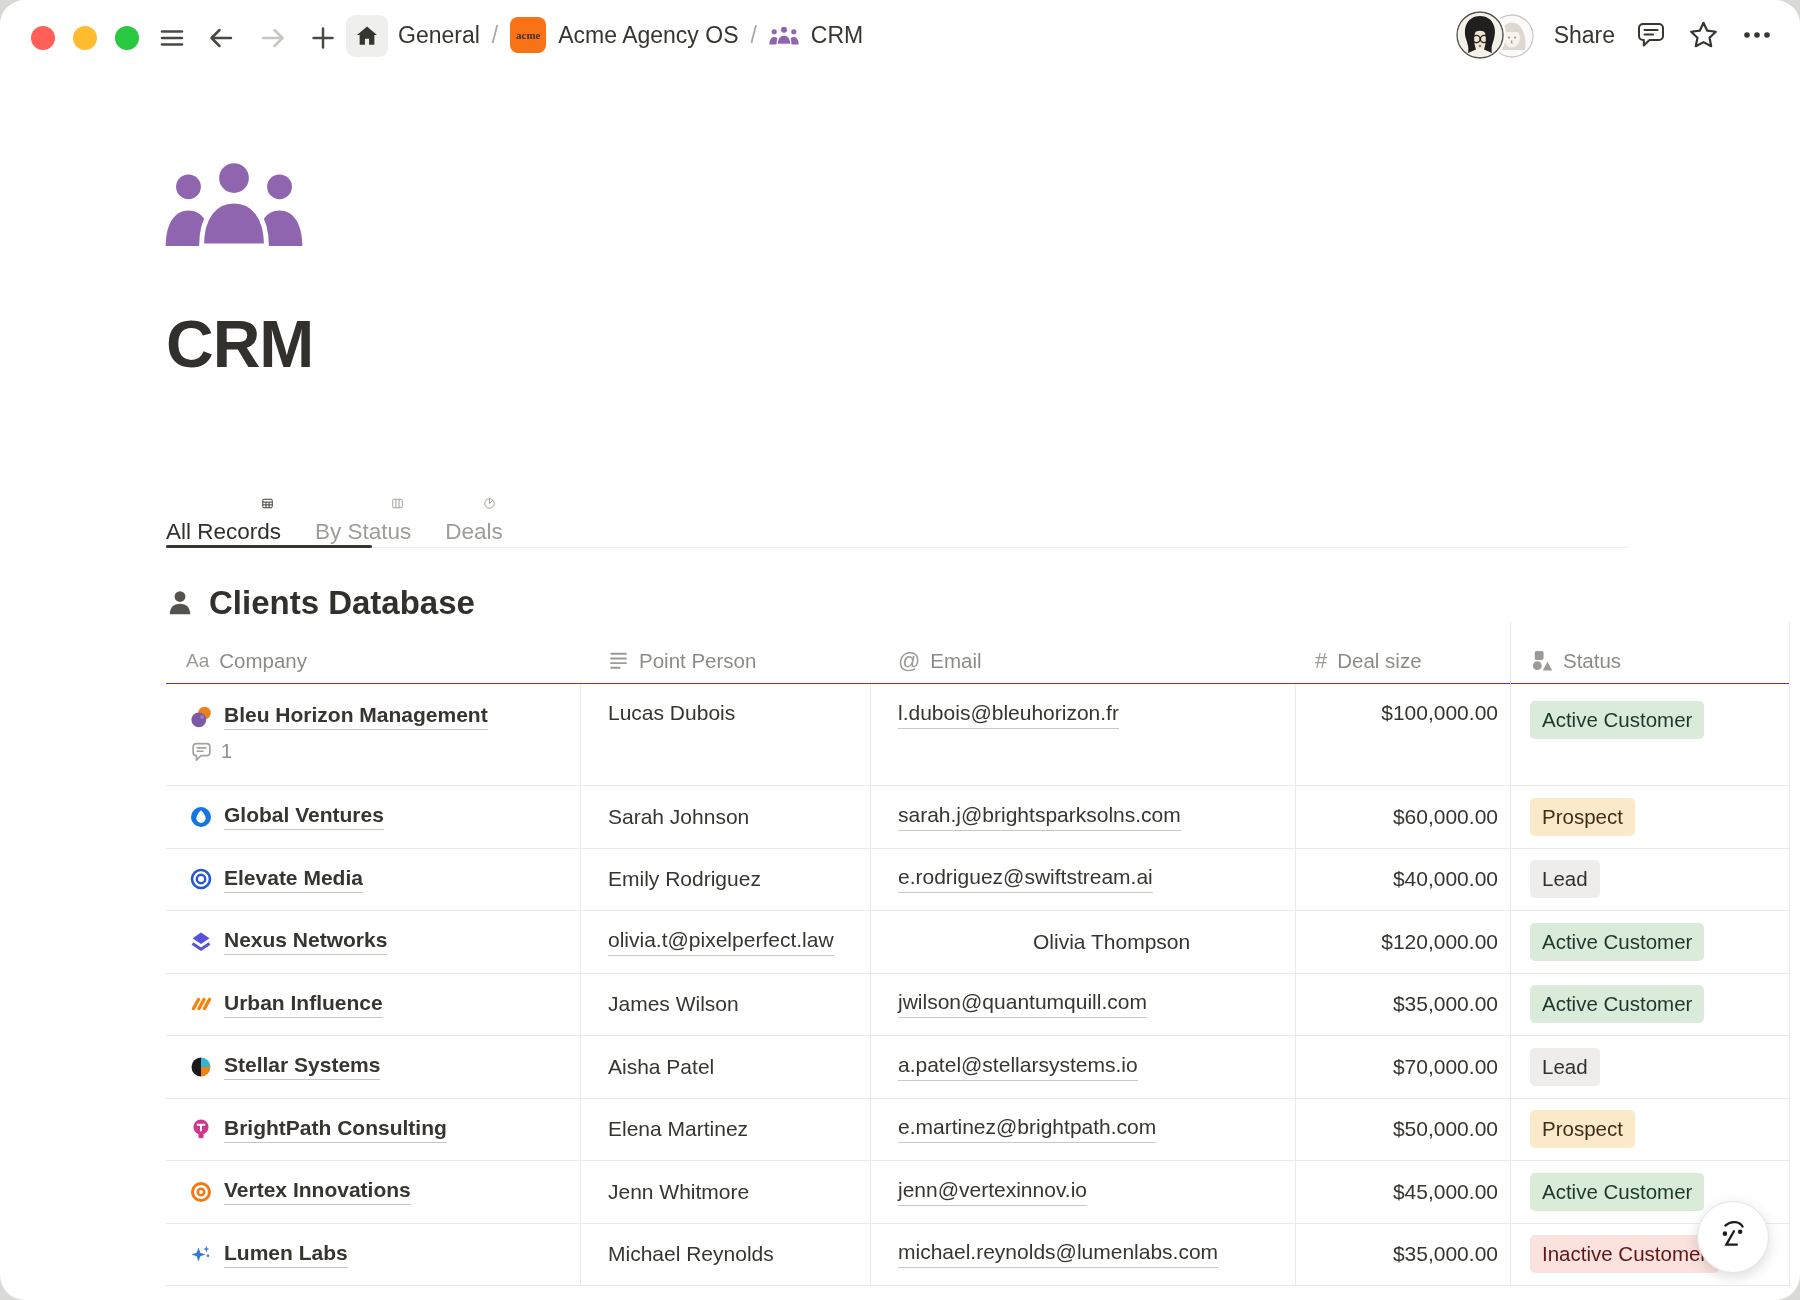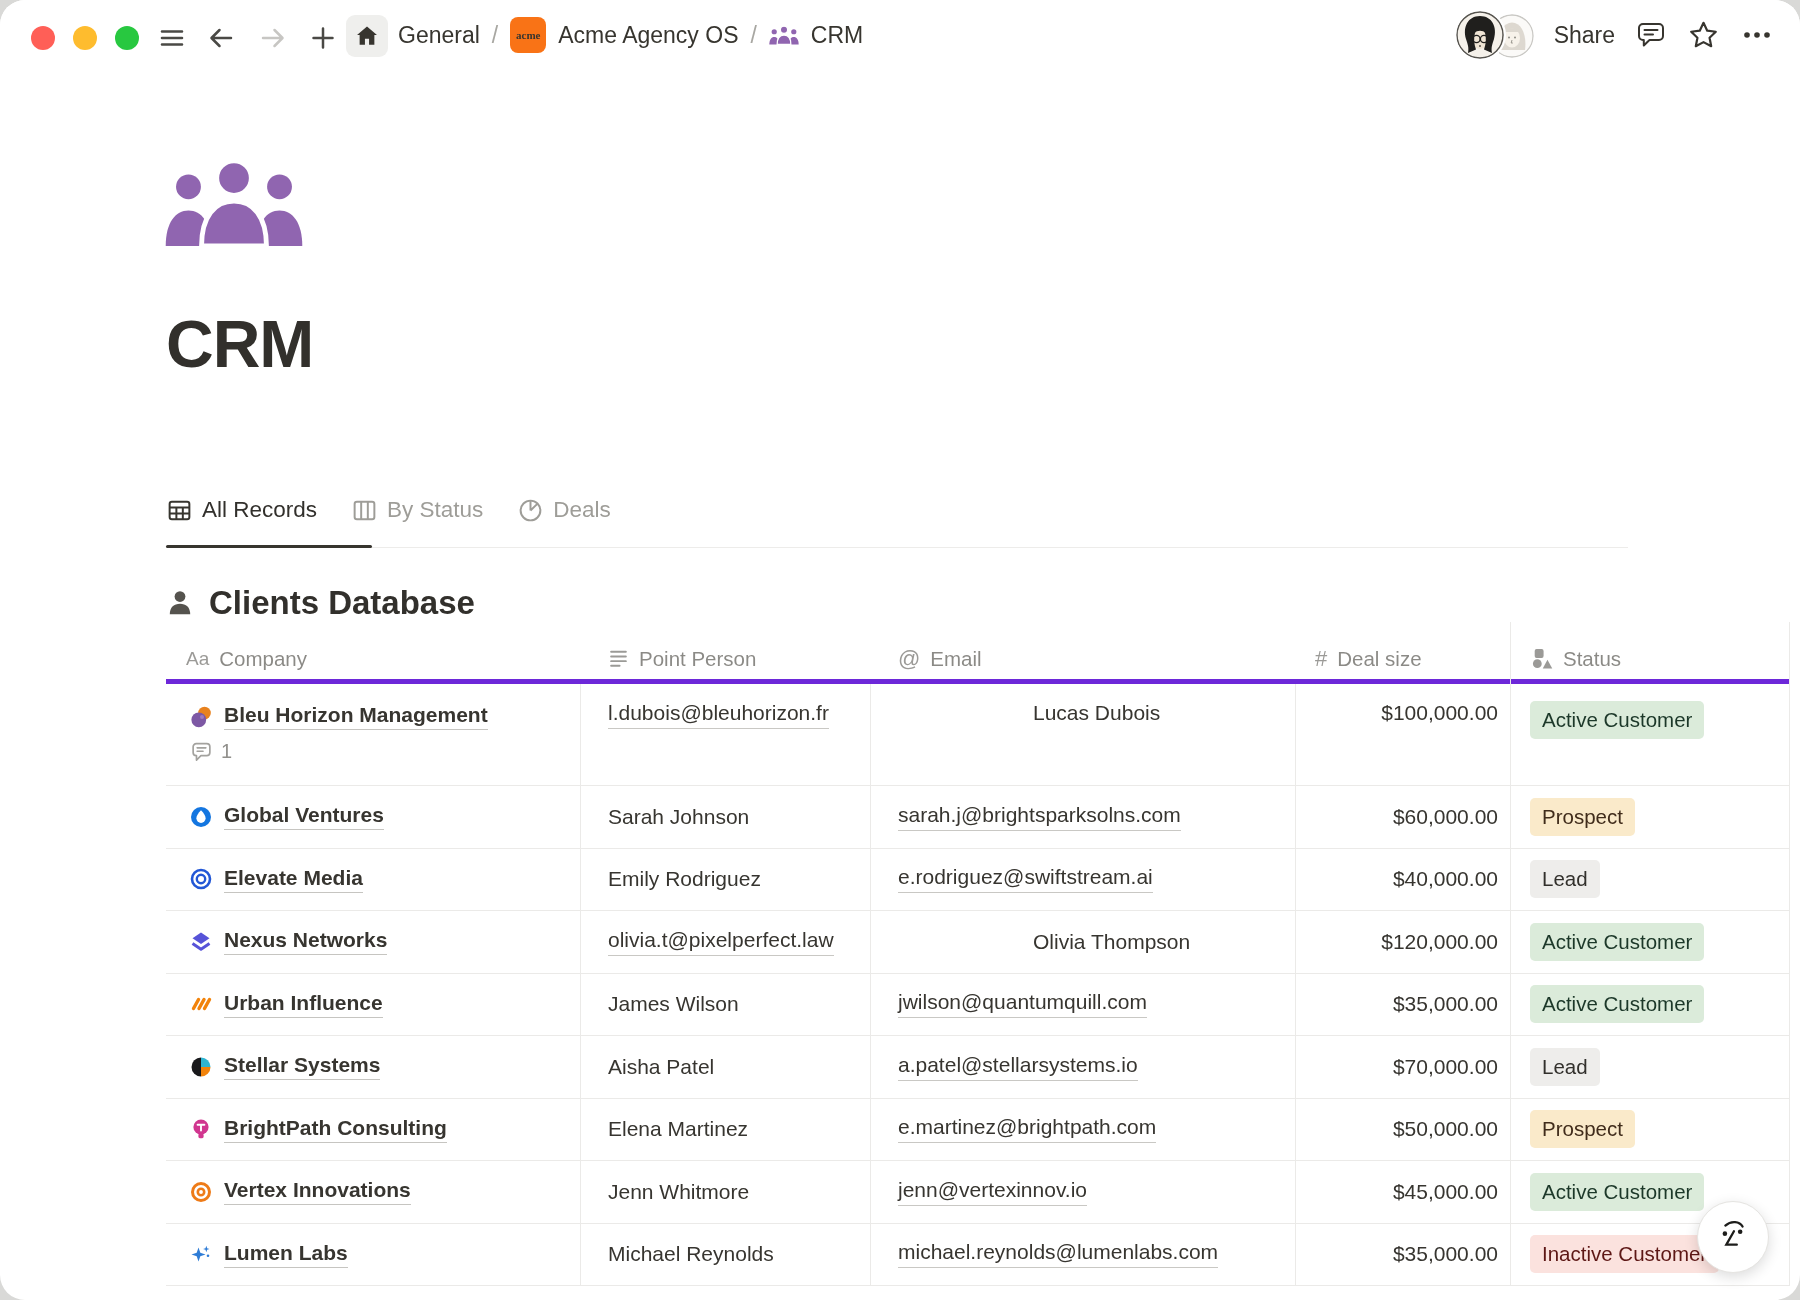--- a/index.html
+++ b/index.html
@@ -24,31 +24,31 @@
   .av { position:absolute; top:0; border-radius:50%; overflow:hidden; }
   .av1 { left:0; width:48px; height:48px; z-index:2; box-shadow:0 0 0 2px #fff; }
   .av2 { left:34px; top:3px; width:44px; height:44px; z-index:1; box-shadow:0 0 0 2px #fff; }
   .share { font-size:23px; color:#37352F; cursor:pointer; }
 
   
   .page-icon { position:absolute; left:164px; top:158px; cursor:pointer; }
   .h1 { position:absolute; left:166px; top:306px; font-size:66px; font-weight:700; color:#32302C; letter-spacing:-1px; }
 
   .tabs { position:absolute; left:166px; top:497px; display:flex; gap:34px; }
-  .tab { display:flex; align-items:flex-start; gap:9px; font-size:22.5px; color:#9E9D98; cursor:pointer; height:48px; }
+  .tab { display:flex; align-items:flex-end; gap:9px; font-size:22.5px; color:#9E9D98; cursor:pointer; height:48px;flex-direction:column; }
   .tab.active { color:#32302C; }
   .tab-underline { position:absolute; left:166px; top:545px; width:206px; height:3px; background:#37352F; border-radius:2px; z-index:2; }
   .tabs-border { position:absolute; left:166px; top:547px; width:1462px; height:1px; background:#EDECEA; }
 
   .section-head { position:absolute; left:166px; top:584px; display:flex; align-items:center; gap:15px; }
   .section-head .txt { font-size:33px; font-weight:700; color:#32302C; }
 
   
   .table { position:absolute; left:166px; top:638px; width:1624px; }
-  .thead { display:flex; height:46px; border-bottom:5px solid #6d28d9; }
+  .thead { display:flex; height:46px; border-bottom:1px solid #6d28d9; }
   .th { display:flex; align-items:center; gap:10px; font-size:20.5px; color:rgba(55,53,47,0.58); cursor:pointer; }
   .th .glyph { color:#9B9A97; font-size:20px; }
   .trow { display:flex; height:62.5px; border-bottom:1px solid #EBEAE8; }
   .trow.tall { height:102px; }
   .cell { display:flex; align-items:center; font-size:21px; color:#373530; overflow:hidden; }
   .c-company { width:414px; padding-left:24px; }
   .c-person  { width:290px; padding-left:28px; }
   .c-email   { width:425px; padding-left:28px; }
   .c-deal    { width:215px; justify-content:flex-end; padding-right:12px; }
   .c-status  { width:280px; padding-left:20px; }
@@ -253,25 +253,25 @@
           <span class="company-name">Bleu Horizon Management</span>
         </span>
         <span class="comments">
           <svg width="23" height="23" viewBox="0 0 22 22">
             <path d="M6 3.5 H16 a3 3 0 0 1 3 3 V12 a3 3 0 0 1 -3 3 H10.5 L6.2 19.2 V15 H6 a3 3 0 0 1 -3 -3 V6.5 a3 3 0 0 1 3 -3 Z" fill="none" stroke="#A3A29E" stroke-width="1.6" stroke-linejoin="round"></path>
             <path d="M6.8 7.5 H15.2 M6.8 10.8 H12.5" stroke="#A3A29E" stroke-width="1.5" stroke-linecap="round"></path>
           </svg>
           <span>1</span>
         </span>
       </div>
+      <div class="cell c-person">
+          <span>Lucas Dubois</span>
+        </div>
       <div class="cell c-email">
           <span class="email-link">l.dubois@bleuhorizon.fr</span>
-        </div>
-      <div class="cell c-person">
-          <span>Lucas Dubois</span>
         </div>
       <div class="cell c-deal">
           <span>$100,000.00</span>
         </div>
       <div class="cell c-status">
           <span class="badge" style="background: rgb(219, 235, 218); color: rgb(28, 56, 41);">Active Customer</span>
         </div>
     </div>
 
     <div class="trow">

